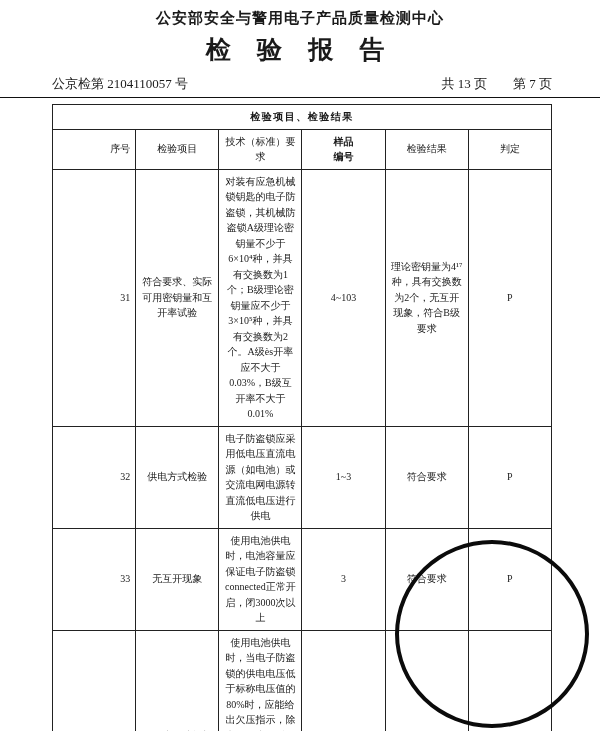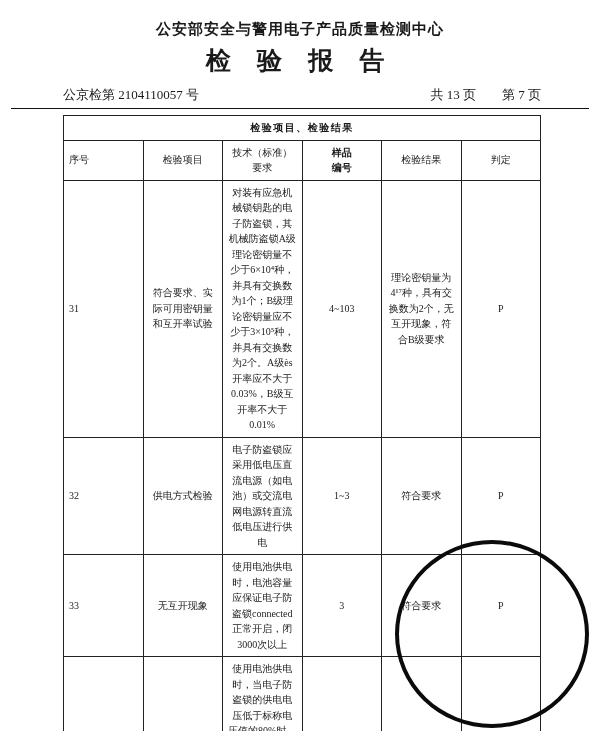--- a/index.html
+++ b/index.html
@@ -13,21 +13,21 @@
     font-family: "Liberation Serif", "DejaVu Serif", serif;
     color: #1a1a1a;
     position: relative;
     overflow: hidden;
   }
   .page {
     position: relative;
     width: 600px;
     height: 731px;
     box-sizing: border-box;
-    padding: 11px;
+    padding: 0;
   }
   .org-title {
     text-align: center;
     font-size: 15px;
     font-weight: bold;
     letter-spacing: 1px;
     padding-top: 9px;
     font-family: "Liberation Serif", serif;
   }
   .doc-title {
@@ -68,21 +68,21 @@
     vertical-align: middle;
     font-family: "Liberation Serif", serif;
   }
   .banner td {
     text-align: center;
     font-size: 13px;
     font-weight: bold;
     letter-spacing: 1.5px;
     padding: 5px 0;
   }
-  .c-no      { width: 34px;  text-align: left; }
+  .c-no      { width: 34px;  text-align: right; }
   .c-item    { width: 78px;  text-align: center; }
   .c-req     { width: auto;  text-align: center; }
   .c-sample  { width: 44px;  text-align: center; }
   .c-result  { width: 96px;  text-align: center; }
   .c-verdict { width: 36px;  text-align: center; }
   .stacked { line-height: 1.35; font-weight: bold; }
   .circle-mark {
     position: absolute;
     left: 395px;
     top: 540px;

